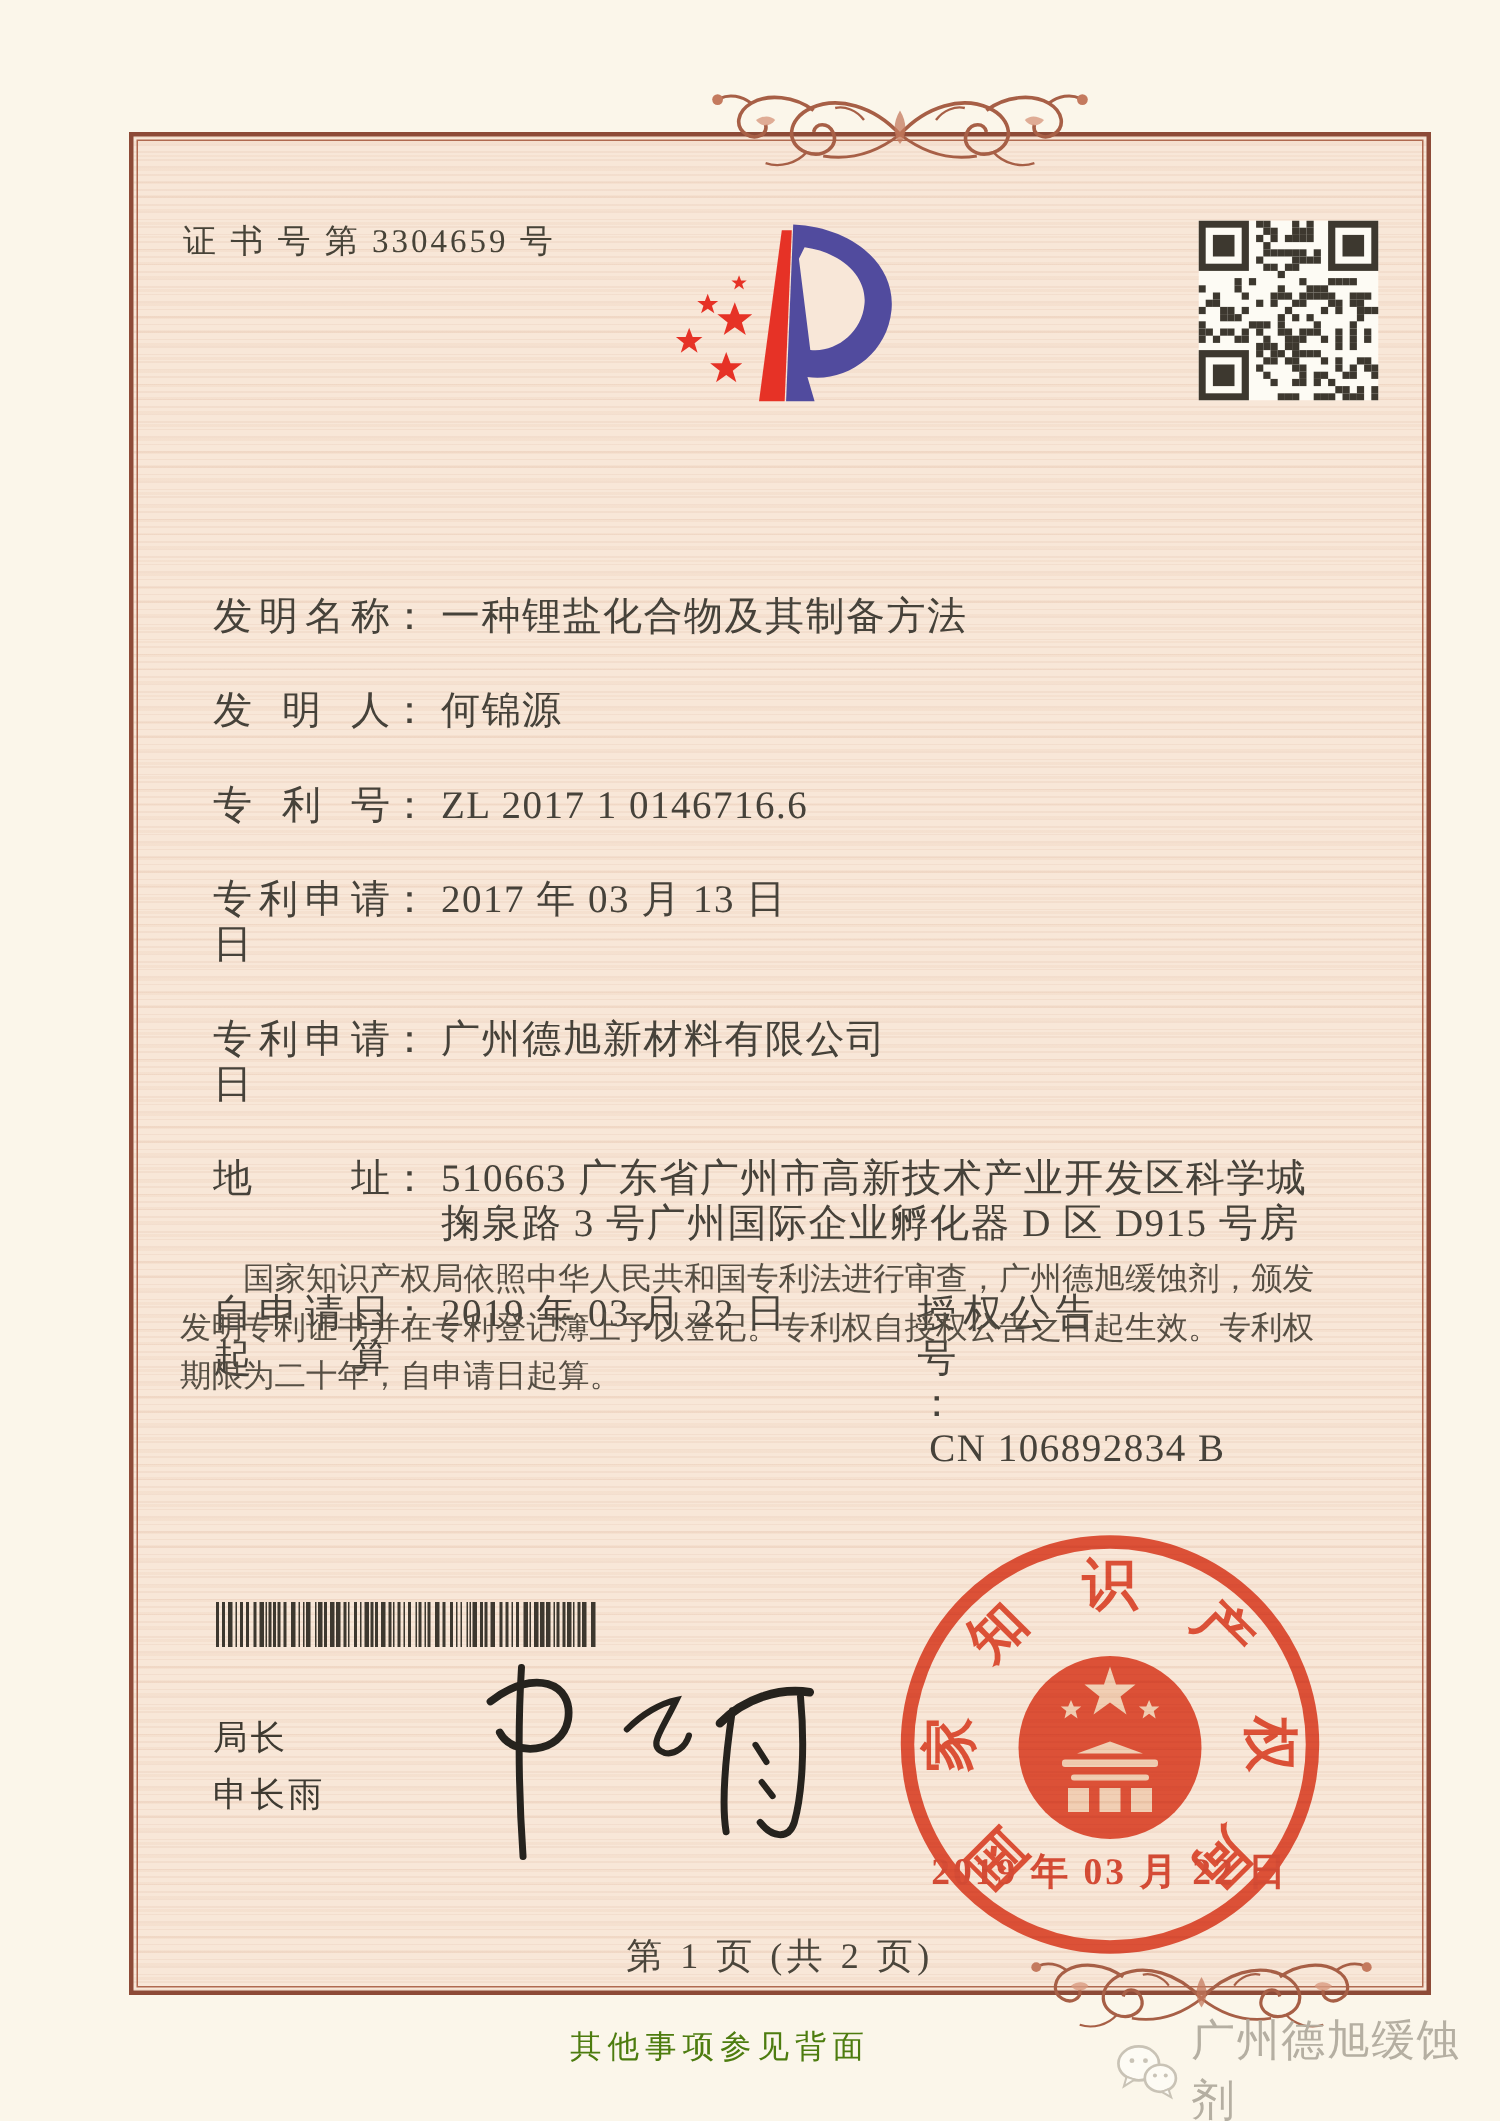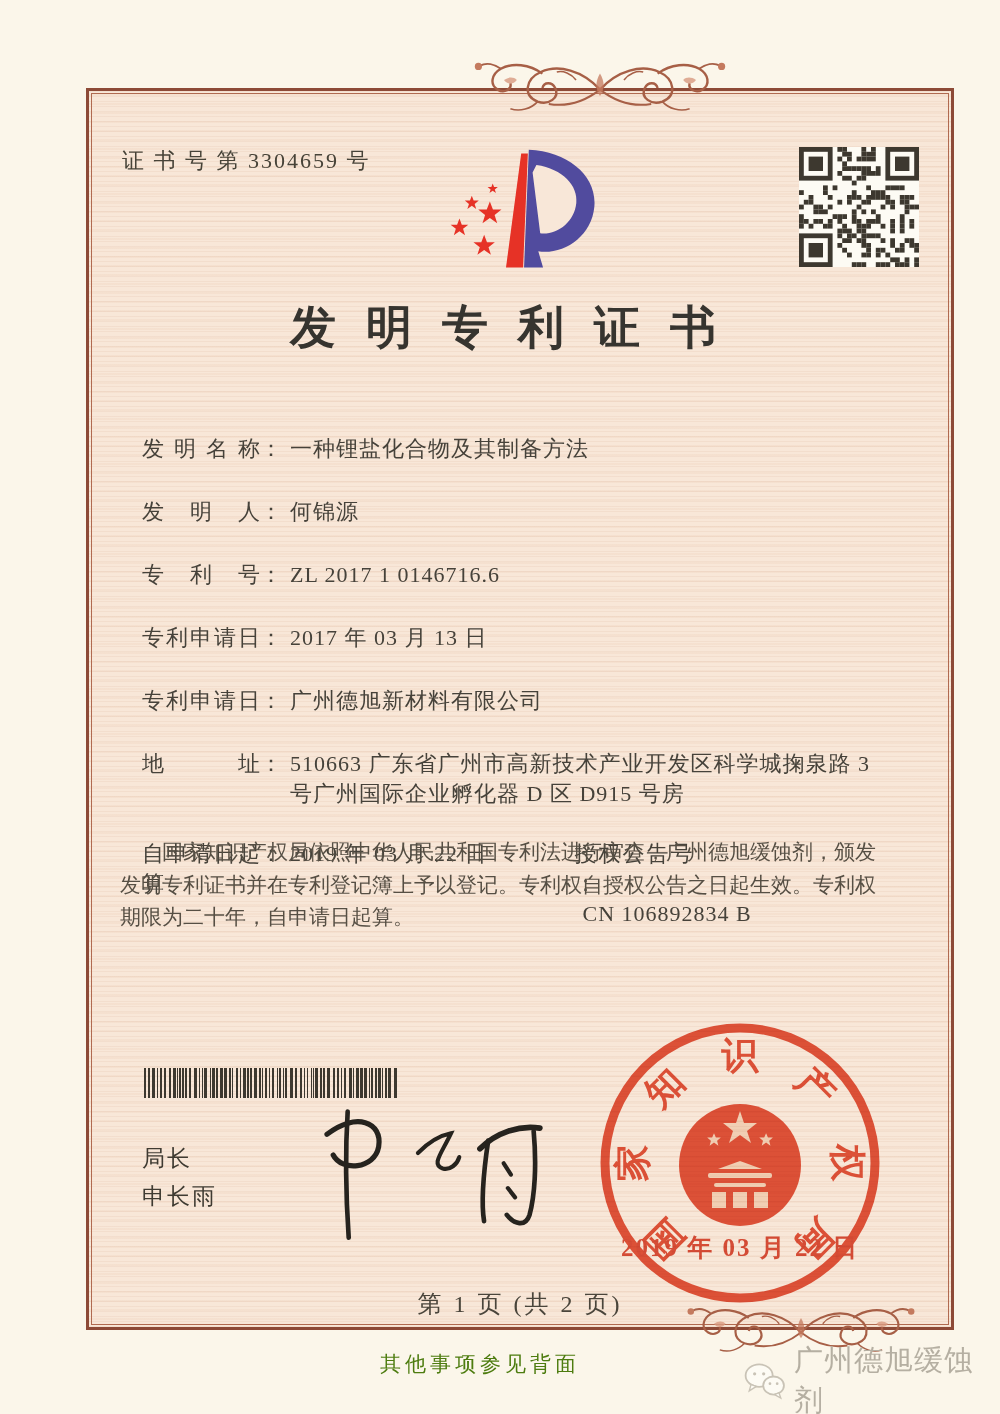--- a/index.html
+++ b/index.html
@@ -16,21 +16,21 @@
   }
   .frame::before{content:"";position:absolute;inset:2px;border:1px solid #b06a50;}
   .orn{position:absolute;z-index:3;}
   .orn-top{left:428px;top:56px;width:344px;height:64px;}
   .orn-bottom{left:586px;top:1302px;width:430px;height:58px;}
   .cert-no{position:absolute;left:122px;top:146px;font-size:22px;letter-spacing:2px;color:#474338;z-index:2;}
   .logo{position:absolute;left:430px;top:144px;width:190px;height:152px;z-index:2;}
   .qr{position:absolute;left:799px;top:147px;width:120px;height:120px;z-index:2;}
   .title{position:absolute;left:86px;top:297px;width:834px;text-align:center;
     font-size:46px;font-weight:600;color:#36342f;letter-spacing:30px;text-indent:30px;z-index:2;}
-  .fields{position:absolute;left:142px;top:434px;width:730px;z-index:2;color:#46423a;font-size:22px;}
+  .fields{position:absolute;left:142px;top:396px;width:730px;z-index:2;color:#46423a;font-size:26px;}
   .frow{display:flex;align-items:flex-start;line-height:30px;margin-bottom:33px;}
   .frow.addr{margin-bottom:16px;}
   .flabel{display:inline-block;width:118px;text-align:justify;text-align-last:justify;flex:none;}
   .fcolon{flex:none;}
   .fvalue{margin-left:8px;letter-spacing:1px;}
   .frow.addr .fvalue{width:648px;word-break:break-all;}
   .grant-row{margin-top:30px;display:flex;}
   .grant-right{display:flex;margin-left:87px;flex-direction:column;}
   .paras{position:absolute;left:120px;top:836px;width:772px;z-index:2;
     color:#564f44;font-size:21px;line-height:32.5px;}
@@ -283,21 +283,20 @@
       <rect x="5" y="5" width="25" height="25" fill="#fdfbf4"></rect>
       <rect x="10" y="10" width="15" height="15" fill="#3d382f"></rect>
       <rect x="90" y="0" width="35" height="35" fill="#3d382f"></rect>
       <rect x="95" y="5" width="25" height="25" fill="#fdfbf4"></rect>
       <rect x="100" y="10" width="15" height="15" fill="#3d382f"></rect>
       <rect x="0" y="90" width="35" height="35" fill="#3d382f"></rect>
       <rect x="5" y="95" width="25" height="25" fill="#fdfbf4"></rect>
       <rect x="10" y="100" width="15" height="15" fill="#3d382f"></rect>
     </svg>
 
-  <div class="title">发明专利证书</div>
 
   <div class="fields">
     <div class="frow">
       <span class="flabel">发明名称</span>
         <span class="fcolon">：</span>
       <span class="fvalue">一种锂盐化合物及其制备方法</span>
     </div>
     <div class="frow">
       <span class="flabel">发明人</span>
         <span class="fcolon">：</span>

